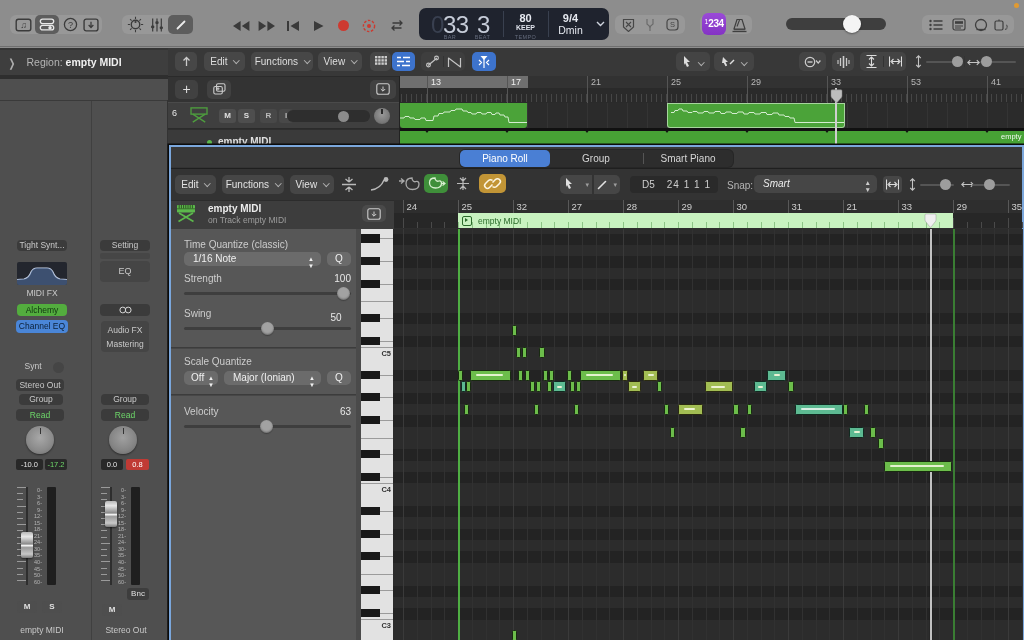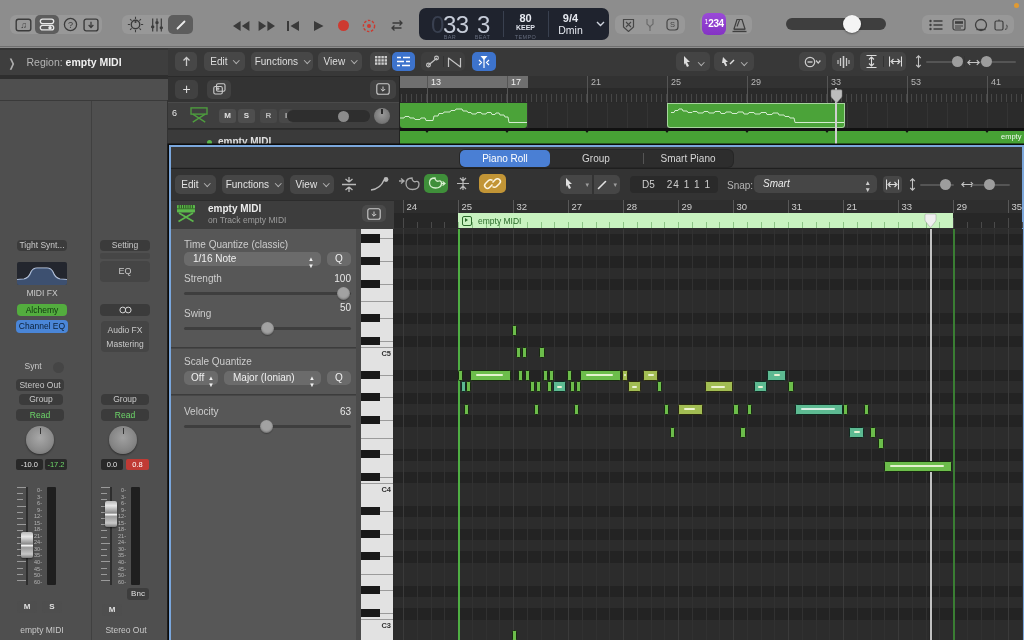--- a/index.html
+++ b/index.html
@@ -694,21 +694,21 @@
       </svg>
 <div style="position:absolute;left:0;top:81.5px;width:186px;height:412px;background:#575757;"></div>
 <div class="qlabel" style="left:13px;top:92px;">Time Quantize (classic)</div>
 <div class="qdrop" style="left:13px;top:105px;width:137px;"><span style="margin-left:9px;">1/16 Note</span><span style="position:absolute;right:7px;top:0px;font-size:6px;">▲</span><span style="position:absolute;right:7px;top:6.5px;font-size:6px;">▼</span></div>
 <div class="qdrop" style="left:156px;top:105px;width:24px;text-align:center;">Q</div>
 <div class="qlabel" style="left:13px;top:126px;">Strength</div>
 <div class="qval" style="left:150px;top:126px;">100</div>
 <div class="sldtrack" style="left:13px;top:145px;width:167px;"></div>
 <div class="sldknob" style="left:166px;top:140px;"></div>
 <div class="qlabel" style="left:13px;top:161px;">Swing</div>
-<div class="qval" style="left:150px;top:155px;">50</div>
+<div class="qval" style="left:150px;top:165px;text-align:center;">50</div>
 <div class="sldtrack" style="left:13px;top:180px;width:167px;"></div>
 <div class="sldknob" style="left:90px;top:175px;"></div>
 <div style="position:absolute;left:0;top:200px;width:186px;height:2px;background:#474747;border-top:1px solid #3c3c3c;"></div>
 <div class="qlabel" style="left:13px;top:209px;">Scale Quantize</div>
 <div class="qdrop" style="left:13px;top:224px;width:34px;"><span style="margin-left:7px;">Off</span><span style="position:absolute;right:4px;top:0px;font-size:6px;">▲</span><span style="position:absolute;right:4px;top:6.5px;font-size:6px;">▼</span></div>
 <div class="qdrop" style="left:53px;top:224px;width:97px;"><span style="margin-left:9px;">Major (Ionian)</span><span style="position:absolute;right:6px;top:0px;font-size:6px;">▲</span><span style="position:absolute;right:6px;top:6.5px;font-size:6px;">▼</span></div>
 <div class="qdrop" style="left:156px;top:224px;width:24px;text-align:center;">Q</div>
 <div style="position:absolute;left:0;top:247px;width:186px;height:2px;background:#474747;border-top:1px solid #3c3c3c;"></div>
 <div class="qlabel" style="left:13px;top:259px;">Velocity</div>
 <div class="qval" style="left:150px;top:259px;">63</div>

